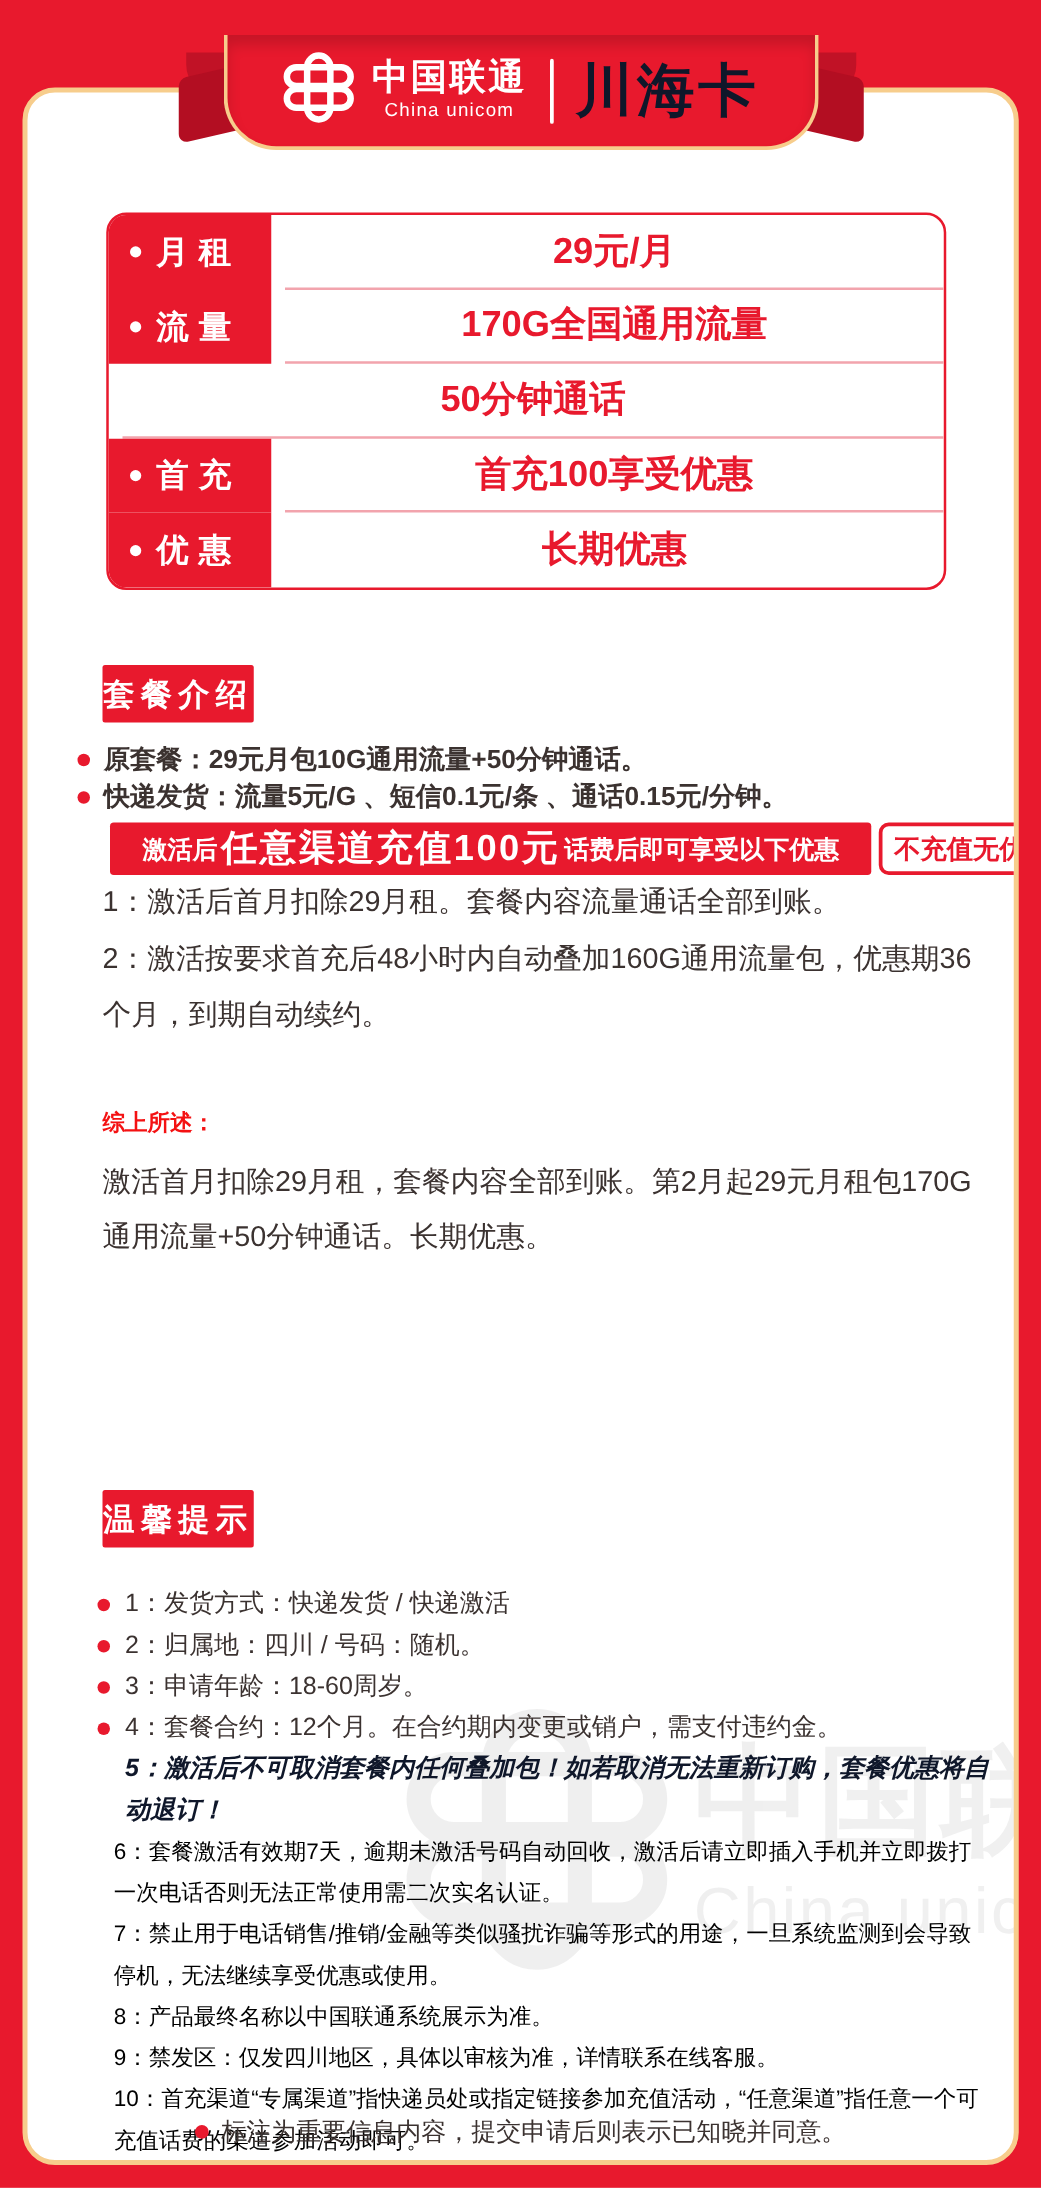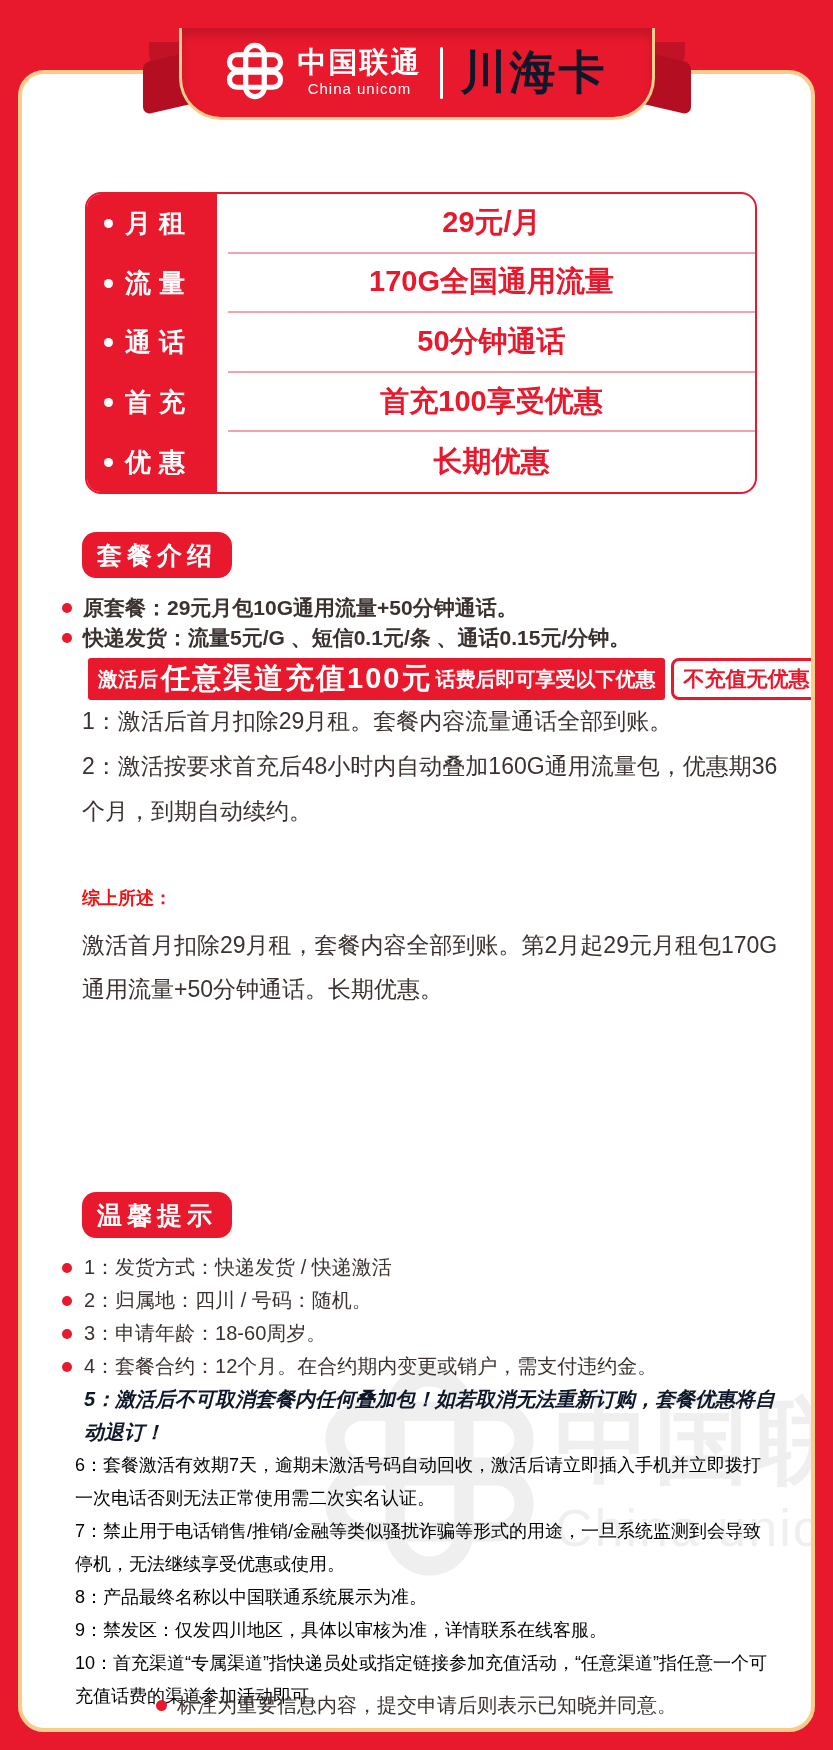--- a/index.html
+++ b/index.html
@@ -27,54 +27,54 @@
   .product-name{color:#0f172a;font-size:46px;font-weight:bold;letter-spacing:3px;}
   
   .card{
     position:absolute;left:18px;top:70px;width:797px;height:1662px;background:#fff;
     border:4px solid #f7cd8c;border-radius:26px;overflow:hidden;
   }
   .dot{width:10px;height:10px;border-radius:50%;background:#e8192d;flex:none;}
   .dot.white{background:#fff;width:9px;height:9px;}
   
   .spec-table{
-    position:absolute;left:63px;top:118px;width:672px;height:302px;
+    position:absolute;left:63px;top:96px;width:672px;height:302px;
     display:flex;flex-direction:column;border:2px solid #e8192d;border-radius:16px;overflow:hidden;z-index:2;
   }
   .spec-row{flex:1;display:flex;}
   .spec-label-cell{width:130px;background:#e8192d;display:flex;align-items:center;gap:12px;padding-left:17px;}
   .spec-label{color:#fff;font-size:26px;font-weight:bold;letter-spacing:8px;}
   .spec-value{flex:1;display:flex;align-items:center;justify-content:center;color:#e8192d;font-size:29px;font-weight:bold;margin-left:11px;}
   .spec-row:not(:last-child) .spec-value{border-bottom:2px solid #f2a4ad;}
   
   .section-pill{
-    position:absolute;left:60px;width:150px;height:46px;background:#e8192d;border-radius:14px;
+    position:absolute;left:60px;width:121px;height:46px;background:#e8192d;border-radius:2px;
     display:flex;align-items:center;justify-content:center;color:#fff;font-size:25px;font-weight:bold;letter-spacing:5px;z-index:2;
   }
   .pill-intro{top:458px;}
   .pill-tips{top:1118px;}
   
   .bullets{position:absolute;left:40px;top:519px;width:715px;margin:0;padding:0;list-style:none;z-index:2;}
   .bullets li{display:flex;gap:11px;align-items:flex-start;font-size:21px;line-height:30px;color:#3b3230;font-weight:bold;}
   .bullets .dot{margin-top:10px;}
   
   .highlight{position:absolute;left:66px;top:584px;display:flex;align-items:stretch;height:42px;z-index:2;}
-  .hl-main{background:#e8192d;color:#fff;display:flex;align-items:center;padding:0 10px;border-radius:3px;}
+  .hl-main{background:#e8192d;color:#fff;display:flex;align-items:center;padding:0 26px;border-radius:3px;}
   .hl-small{font-size:20px;font-weight:bold;white-space:nowrap;}
   .hl-big{font-size:29px;font-weight:bold;letter-spacing:2px;margin:0 3px;white-space:nowrap;}
   .hl-tag{margin-left:6px;background:#fff;border:3px solid #e8192d;color:#e8192d;font-weight:bold;font-size:21px;
     display:flex;align-items:center;padding:0 9px;border-radius:8px;white-space:nowrap;}
   
   .paras{position:absolute;left:60px;top:625px;width:700px;z-index:2;}
   .paras p{margin:0;font-size:23px;line-height:45px;color:#3b3230;}
   
   .summary-h{position:absolute;left:60px;top:812px;margin:0;font-size:18px;font-weight:bold;color:#f41112;z-index:2;}
   .summary-p{position:absolute;left:60px;top:849px;width:700px;margin:0;font-size:23px;line-height:44px;color:#3b3230;z-index:2;}
   
-  .tips{position:absolute;left:40px;top:1177px;width:715px;margin:0;padding:0;list-style:none;z-index:2;}
+  .tips{position:absolute;left:40px;top:1177px;width:715px;margin:16px;padding:0;list-style:none;z-index:2;}
   .tips li{display:flex;gap:12px;align-items:flex-start;font-size:20px;line-height:33px;color:#3b3230;}
   .tips li .dot{margin-top:12px;}
   .tips li.warning{color:#0f172a;font-weight:bold;font-size:20px;font-style:italic;}
   .tips li.warning .dot{visibility:hidden;}
   .tips li.note{color:#000000;font-size:18px;padding-left:13px;}
   
   .watermark{position:absolute;left:300px;top:1290px;width:640px;display:flex;align-items:center;gap:18px;opacity:.08;z-index:1;}
   .wm-text{display:flex;flex-direction:column;color:#444;line-height:1.05;}
   .wm-cn{font-size:95px;font-weight:bold;letter-spacing:4px;}
   .wm-en{font-size:52px;margin-top:10px;letter-spacing:2px;}
@@ -141,24 +141,20 @@
 
         <div class="spec-row">
           <div class="spec-label-cell">
             <span class="dot white"></span>
             <span class="spec-label">流量</span>
           </div>
           <div class="spec-value">170G全国通用流量</div>
         </div>
 
         <div class="spec-row">
-          <div class="spec-label-cell">
-            <span class="dot white"></span>
-            <span class="spec-label">通话</span>
-          </div>
           <div class="spec-value">50分钟通话</div>
         </div>
 
         <div class="spec-row">
           <div class="spec-label-cell">
             <span class="dot white"></span>
             <span class="spec-label">首充</span>
           </div>
           <div class="spec-value">首充100享受优惠</div>
         </div>

